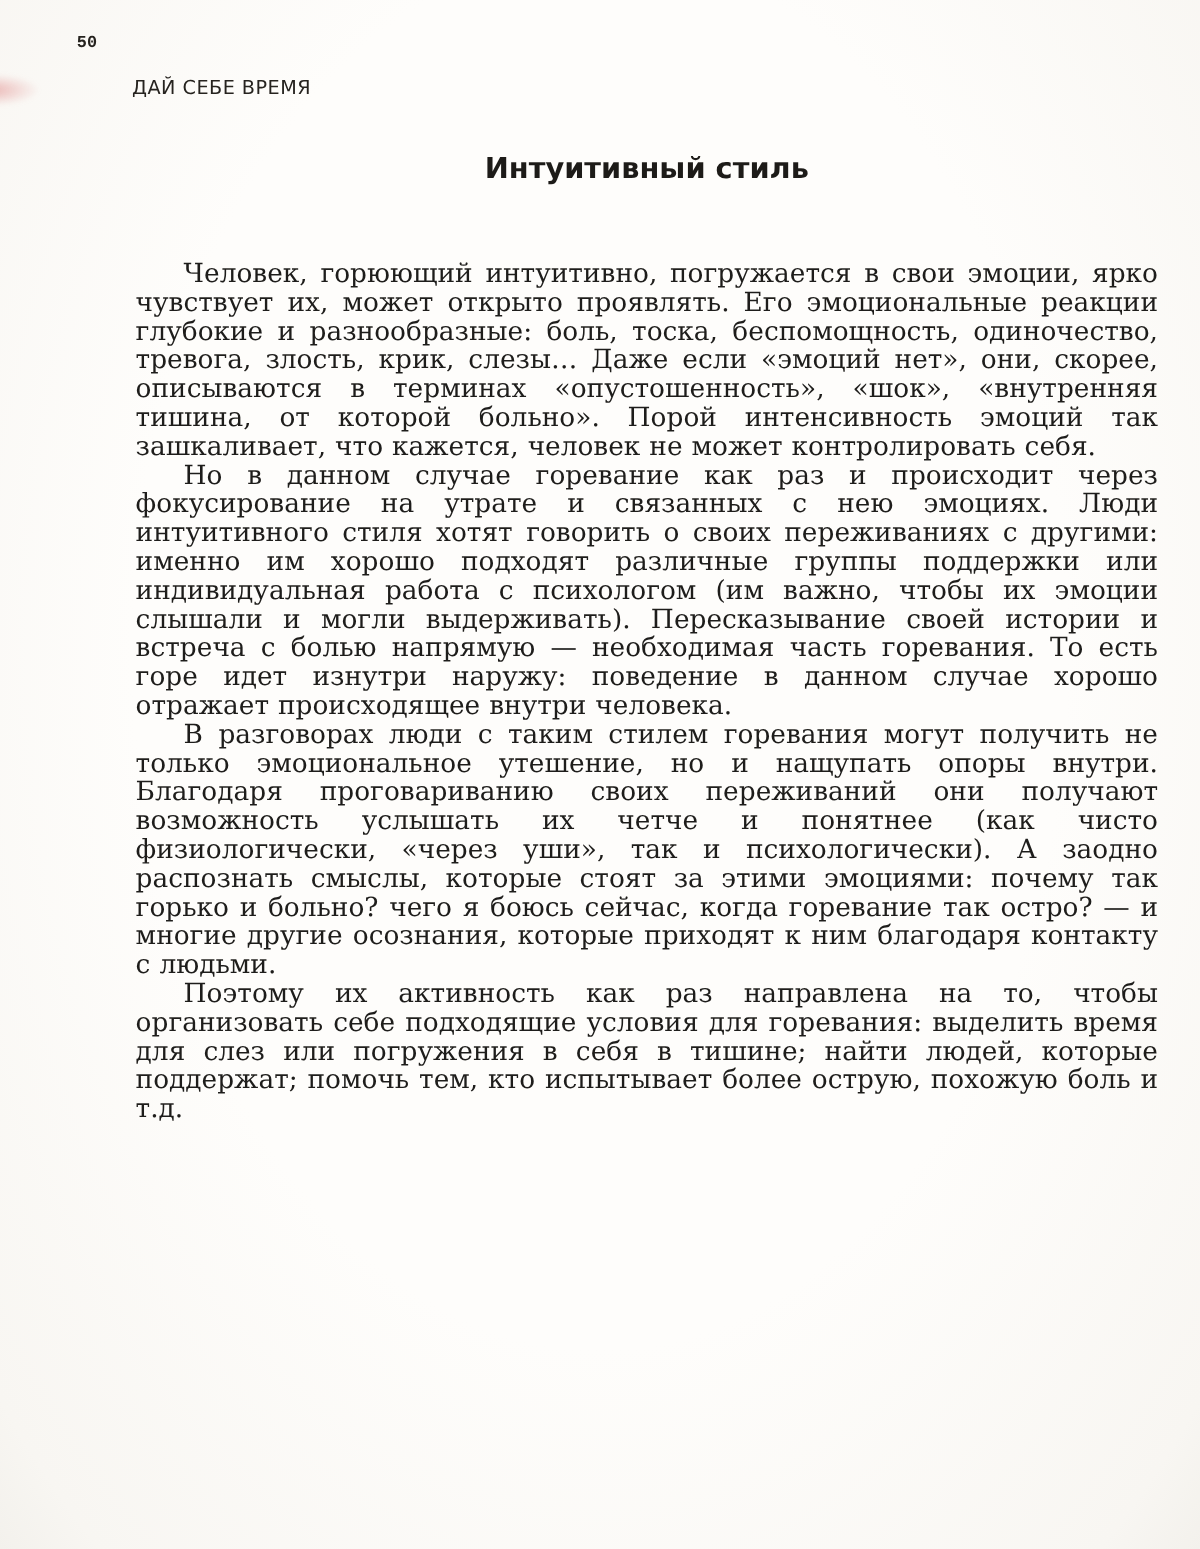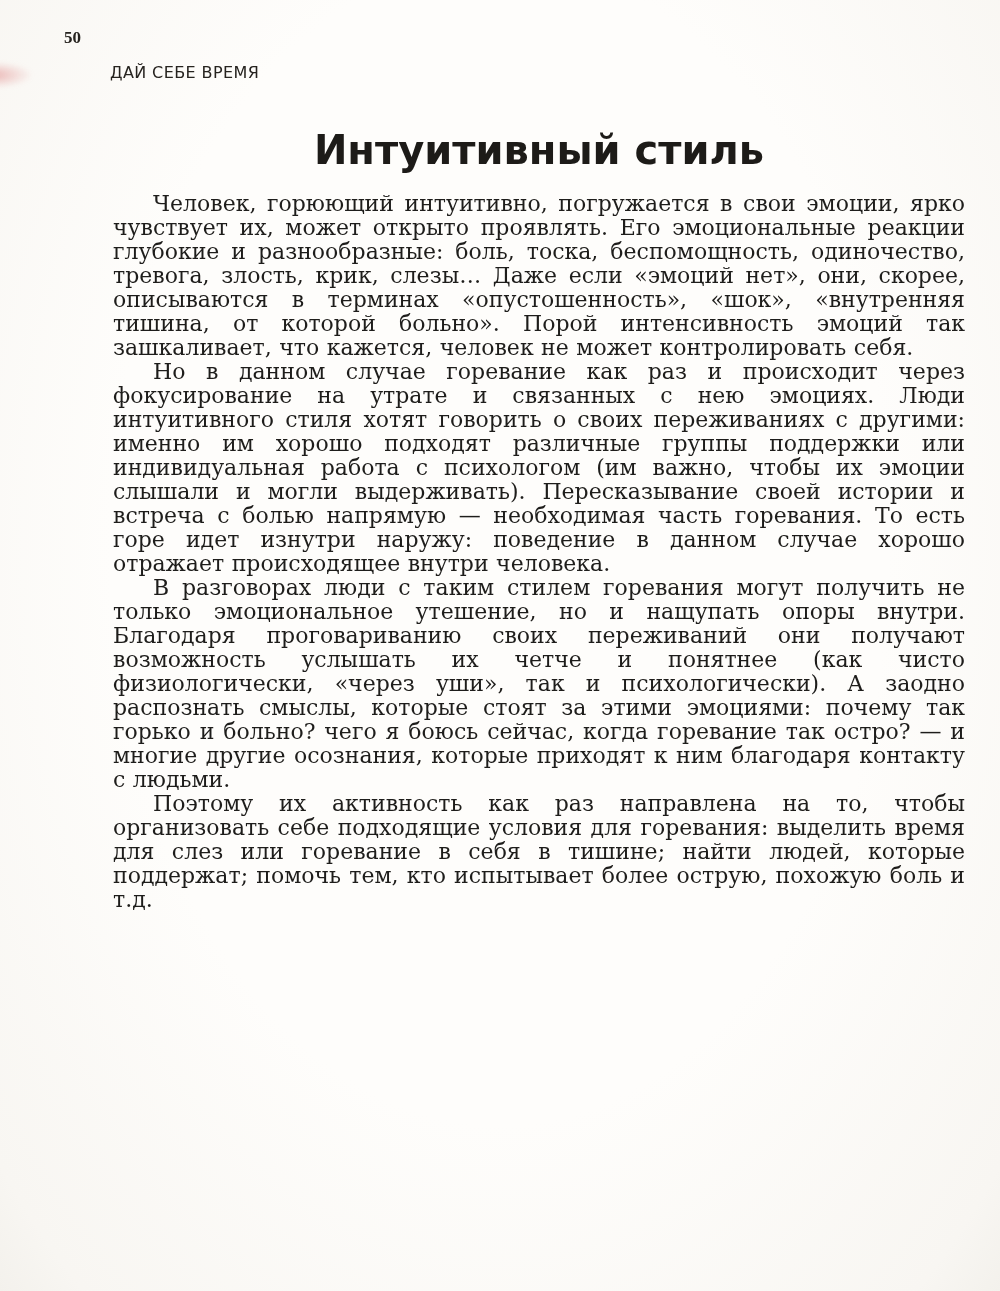--- a/index.html
+++ b/index.html
@@ -27,23 +27,23 @@
     width: 40px;
     height: 26px;
     background: radial-gradient(ellipse at left center, rgba(222, 128, 128, 0.55), rgba(222, 128, 128, 0) 72%);
     filter: blur(2px);
   }
 
   .page-number {
     position: absolute;
     left: 64px;
     top: 28px;
-    font-family: Liberation Serif, serif;
+    font-family: Liberation Mono, monospace;
     font-weight: bold;
-    font-size: 17px;
+    font-size: 14px;
     color: #26231f;
   }
 
   .running-header {
     position: absolute;
     left: 110px;
     top: 63px;
     font-family: "DejaVu Sans", "Liberation Sans", sans-serif;
     font-weight: normal;
     font-size: 16px;
@@ -54,25 +54,25 @@
   .text-block {
     position: absolute;
     left: 113px;
     top: 126px;
     width: 852px;
   }
 
   .chapter-title {
     font-family: "DejaVu Sans", "Liberation Sans", sans-serif;
     font-weight: bold;
-    font-size: 40px;
+    font-size: 24px;
     line-height: 1.2;
     text-align: center;
     color: #1d1b18;
-    margin-bottom: 18px;
+    margin-bottom: 62px;
   }
 
   .body-paragraph {
     font-size: 22px;
     line-height: 24px;
     text-align: justify;
     text-indent: 40px;
     color: #1e1d1b;
     hyphens: auto;
     -webkit-hyphens: auto;
@@ -93,16 +93,16 @@
 
   <main class="text-block">
     <h1 class="chapter-title">Интуитивный стиль</h1>
 
     <p class="body-paragraph" lang="ru">Человек, горюющий интуитивно, погружается в свои эмоции, ярко чувствует их, может открыто проявлять. Его эмоциональные реакции глубокие и разнообразные: боль, тоска, беспомощность, одиночество, тревога, злость, крик, слезы… Даже если «эмоций нет», они, скорее, описываются в терминах «опустошенность», «шок», «внутренняя тишина, от которой больно». Порой интенсивность эмоций так зашкаливает, что кажется, человек не может контролировать себя.</p>
 
     <p class="body-paragraph" lang="ru">Но в данном случае горевание как раз и происходит через фокусирование на утрате и связанных с нею эмоциях. Люди интуитивного стиля хотят говорить о своих переживаниях с другими: именно им хорошо подходят различные группы поддержки или индивидуальная работа с психологом (им важно, чтобы их эмоции слышали и могли выдерживать). Пересказывание своей истории и встреча с болью напрямую — необходимая часть горевания. То есть горе идет изнутри наружу: поведение в данном случае хорошо отражает происходящее внутри человека.</p>
 
     <p class="body-paragraph" lang="ru">В разговорах люди с таким стилем горевания могут получить не только эмоциональное утешение, но и нащупать опоры внутри. Благодаря проговариванию своих переживаний они получают возможность услышать их четче и понятнее (как чисто физиологически, «через уши», так и психологически). А заодно распознать смыслы, которые стоят за этими эмоциями: почему так горько и больно? чего я боюсь сейчас, когда горевание так остро? — и многие другие осознания, которые приходят к ним благодаря контакту с людьми.</p>
 
-    <p class="body-paragraph" lang="ru">Поэтому их активность как раз направлена на то, чтобы организовать себе подходящие условия для горевания: выделить время для слез или горевание в себя в тишине; найти людей, которые поддержат; помочь тем, кто испытывает более острую, похожую боль и т.д.</p>
+    <p class="body-paragraph" lang="ru">Поэтому их активность как раз направлена на то, чтобы организовать себе подходящие условия для горевания: выделить время для слез или погружения в себя в тишине; найти людей, которые поддержат; помочь тем, кто испытывает более острую, похожую боль и т.д.</p>
   </main>
 
 </div>
 
 </body></html>

